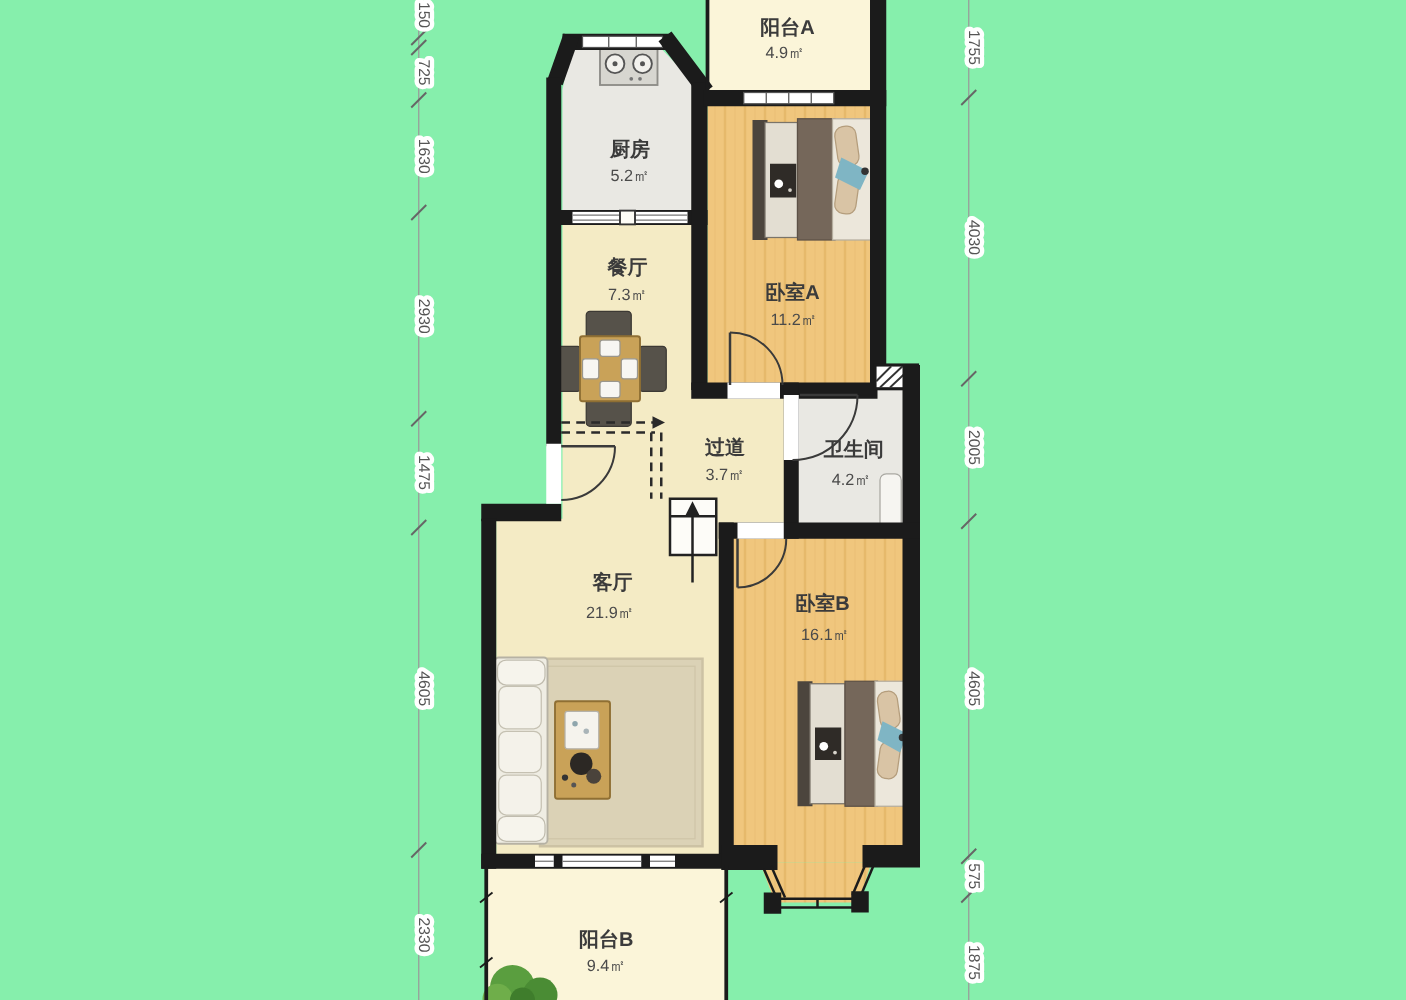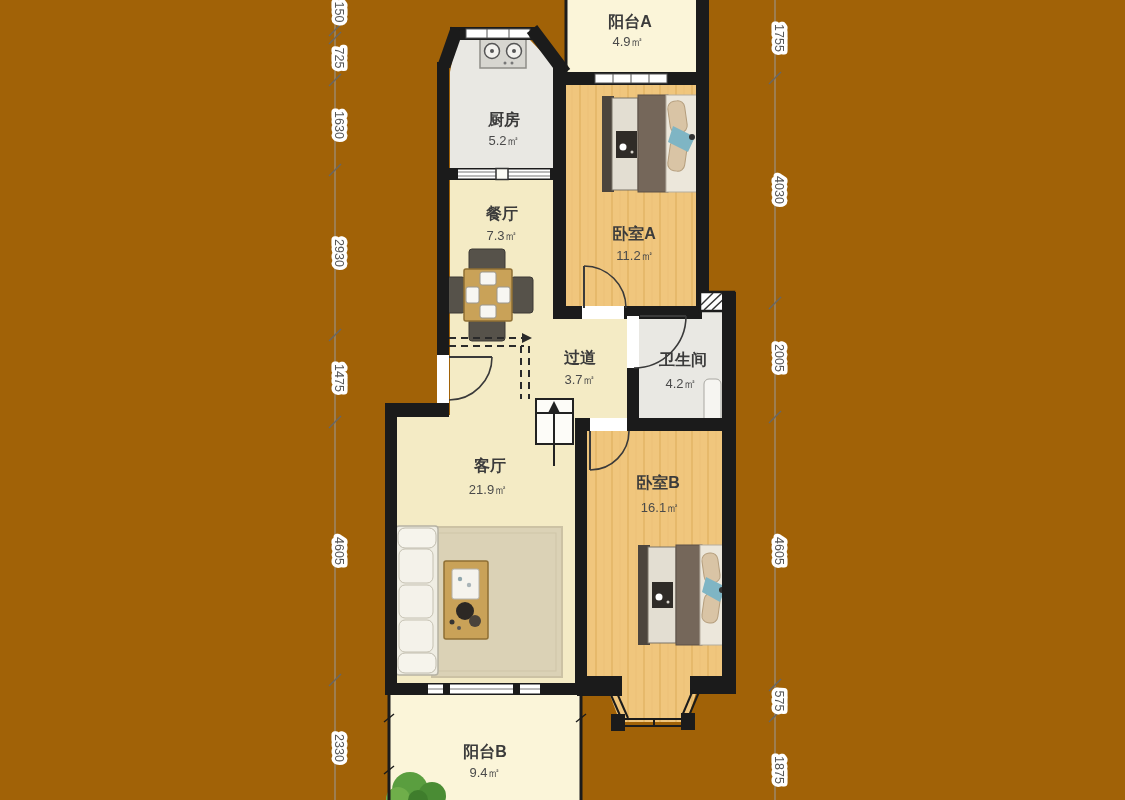--- a/index.html
+++ b/index.html
@@ -1,16 +1,16 @@
 <!DOCTYPE html>
 <html><head>
 <meta charset="utf-8">
 <style>
   html,body{margin:0;padding:0;background:#ffffff;}
-  #stage{position:relative;width:1125px;height:800px;background:#a16207;overflow:hidden;
+  #stage{position:relative;width:1125px;height:800px;background:#86efac;overflow:hidden;
          font-family:"Liberation Sans","DejaVu Sans",sans-serif;}
   svg{display:block;}
   text{font-family:"Liberation Sans","DejaVu Sans",sans-serif;}
   .room-name{font-size:16px;font-weight:bold;fill:#3b3b3b;}
   .room-area{font-size:13px;fill:#4a4a4a;}
   .dim-label{font-size:12.5px;fill:#555;paint-order:stroke;stroke:#ffffff;stroke-width:7px;stroke-linejoin:round;}
   .dimline{stroke:#9a9a9a;stroke-width:1;}
   .tick{stroke:#666;stroke-width:1.5;}
   .wall{fill:#1b1b1b;}
   .arc{fill:none;stroke:#3a3a3a;stroke-width:1.6;}

